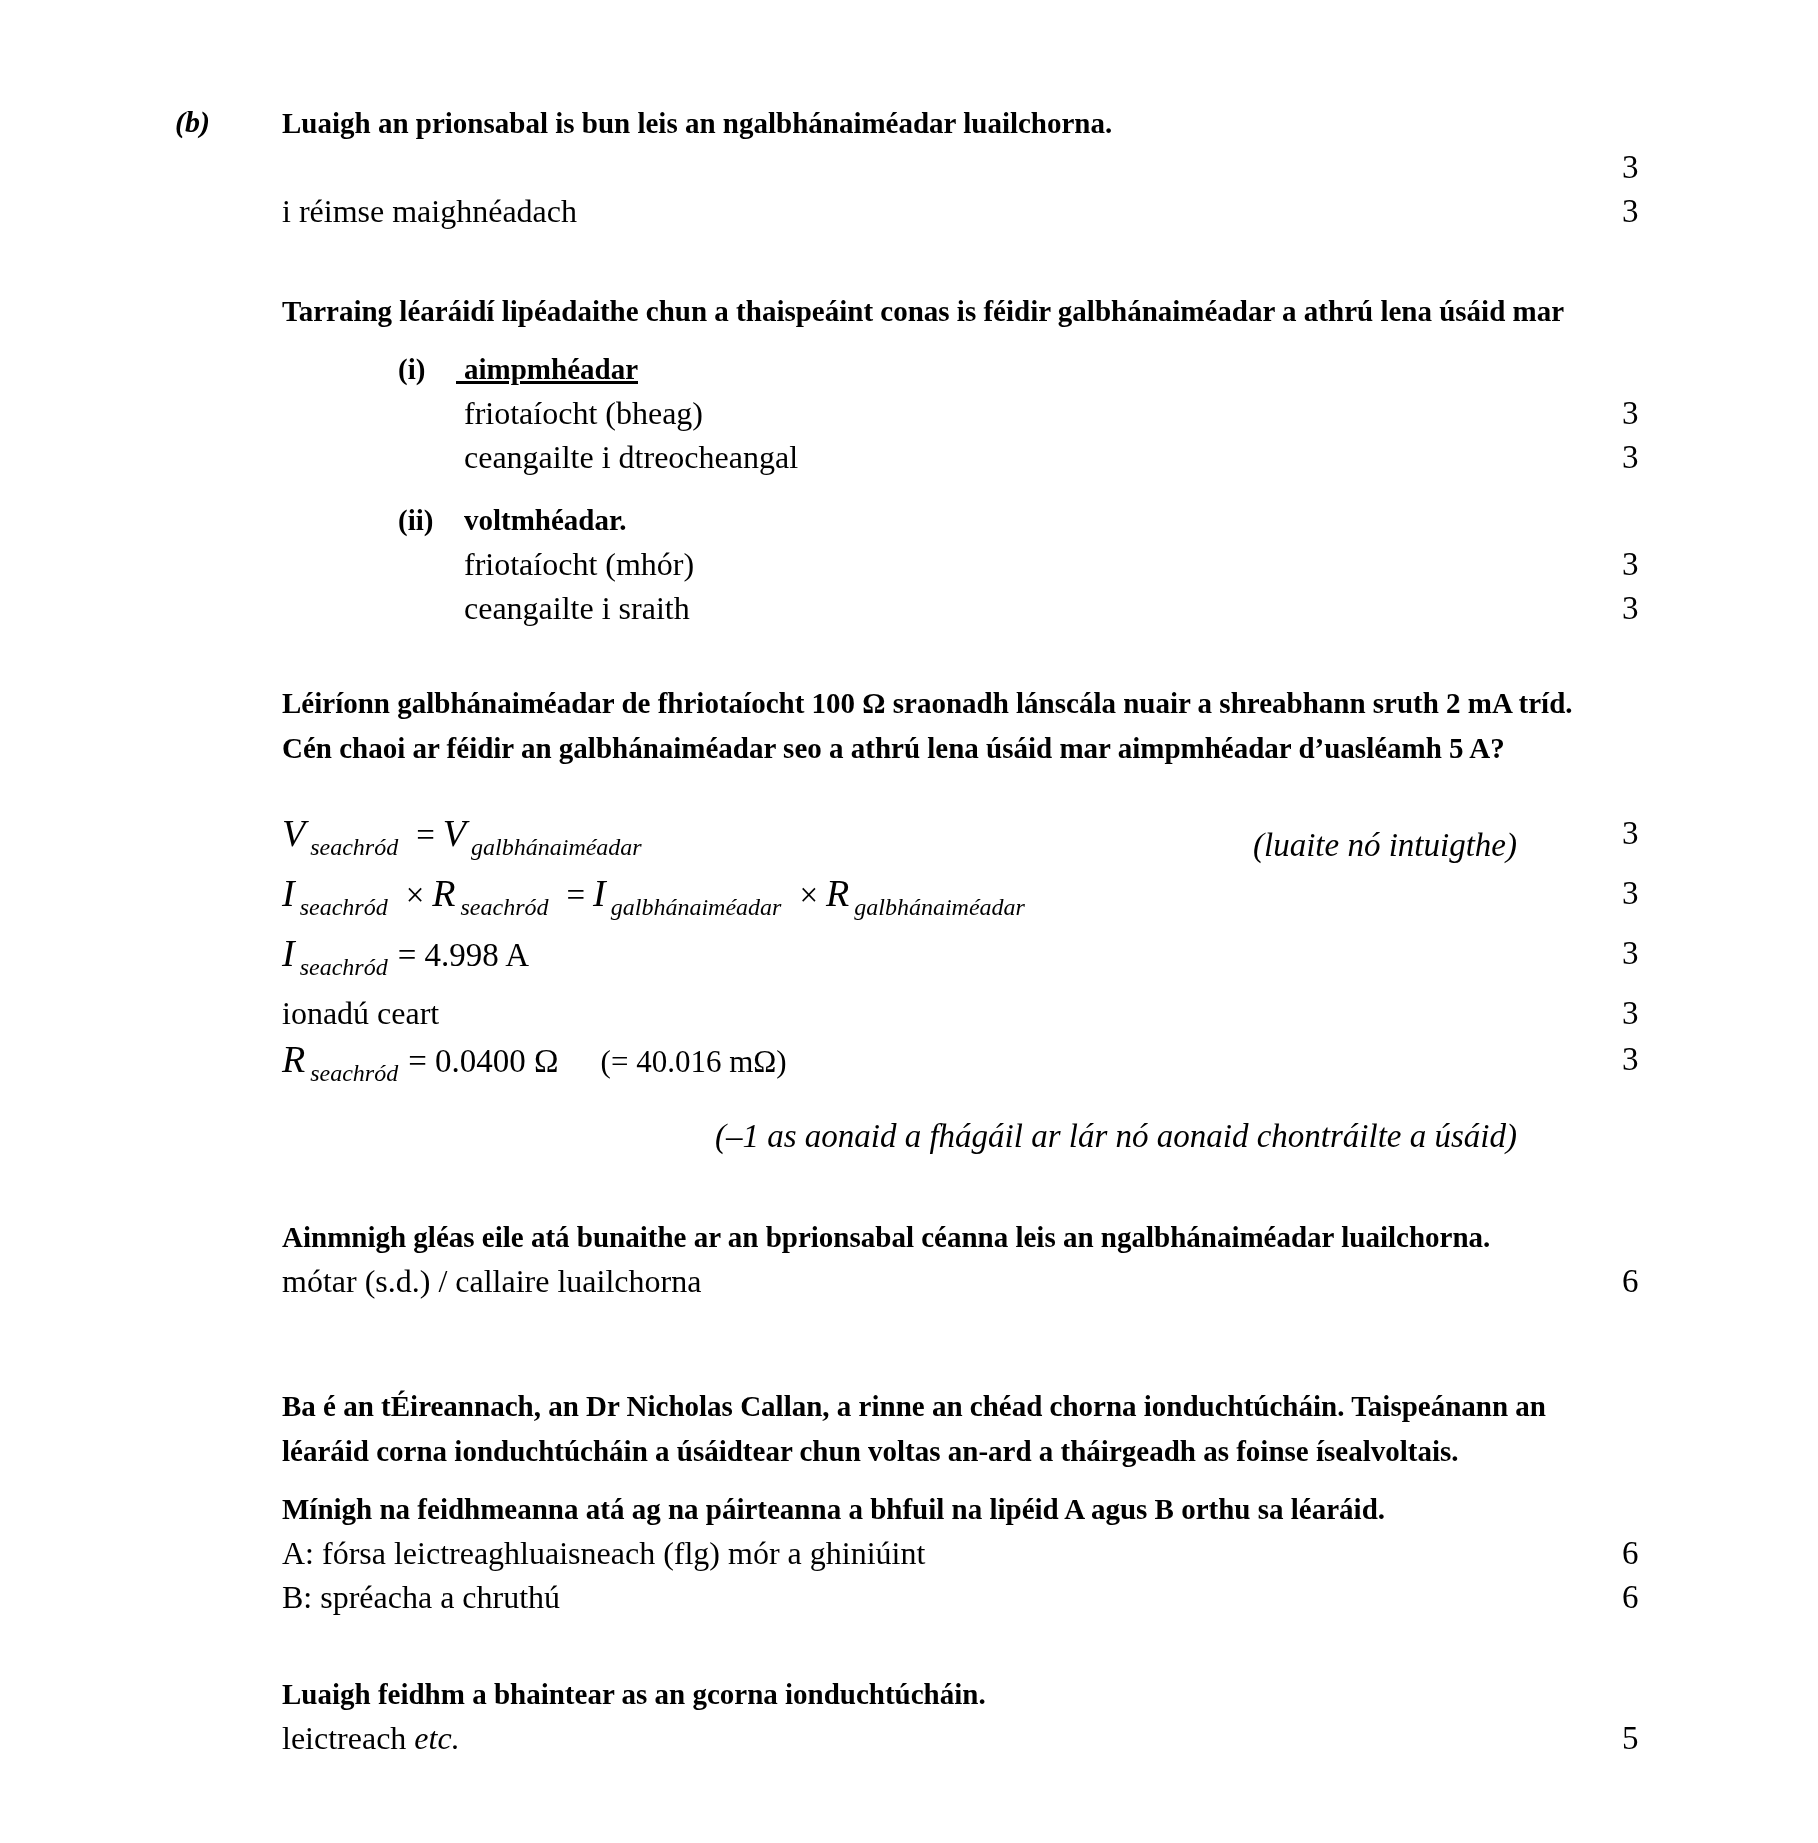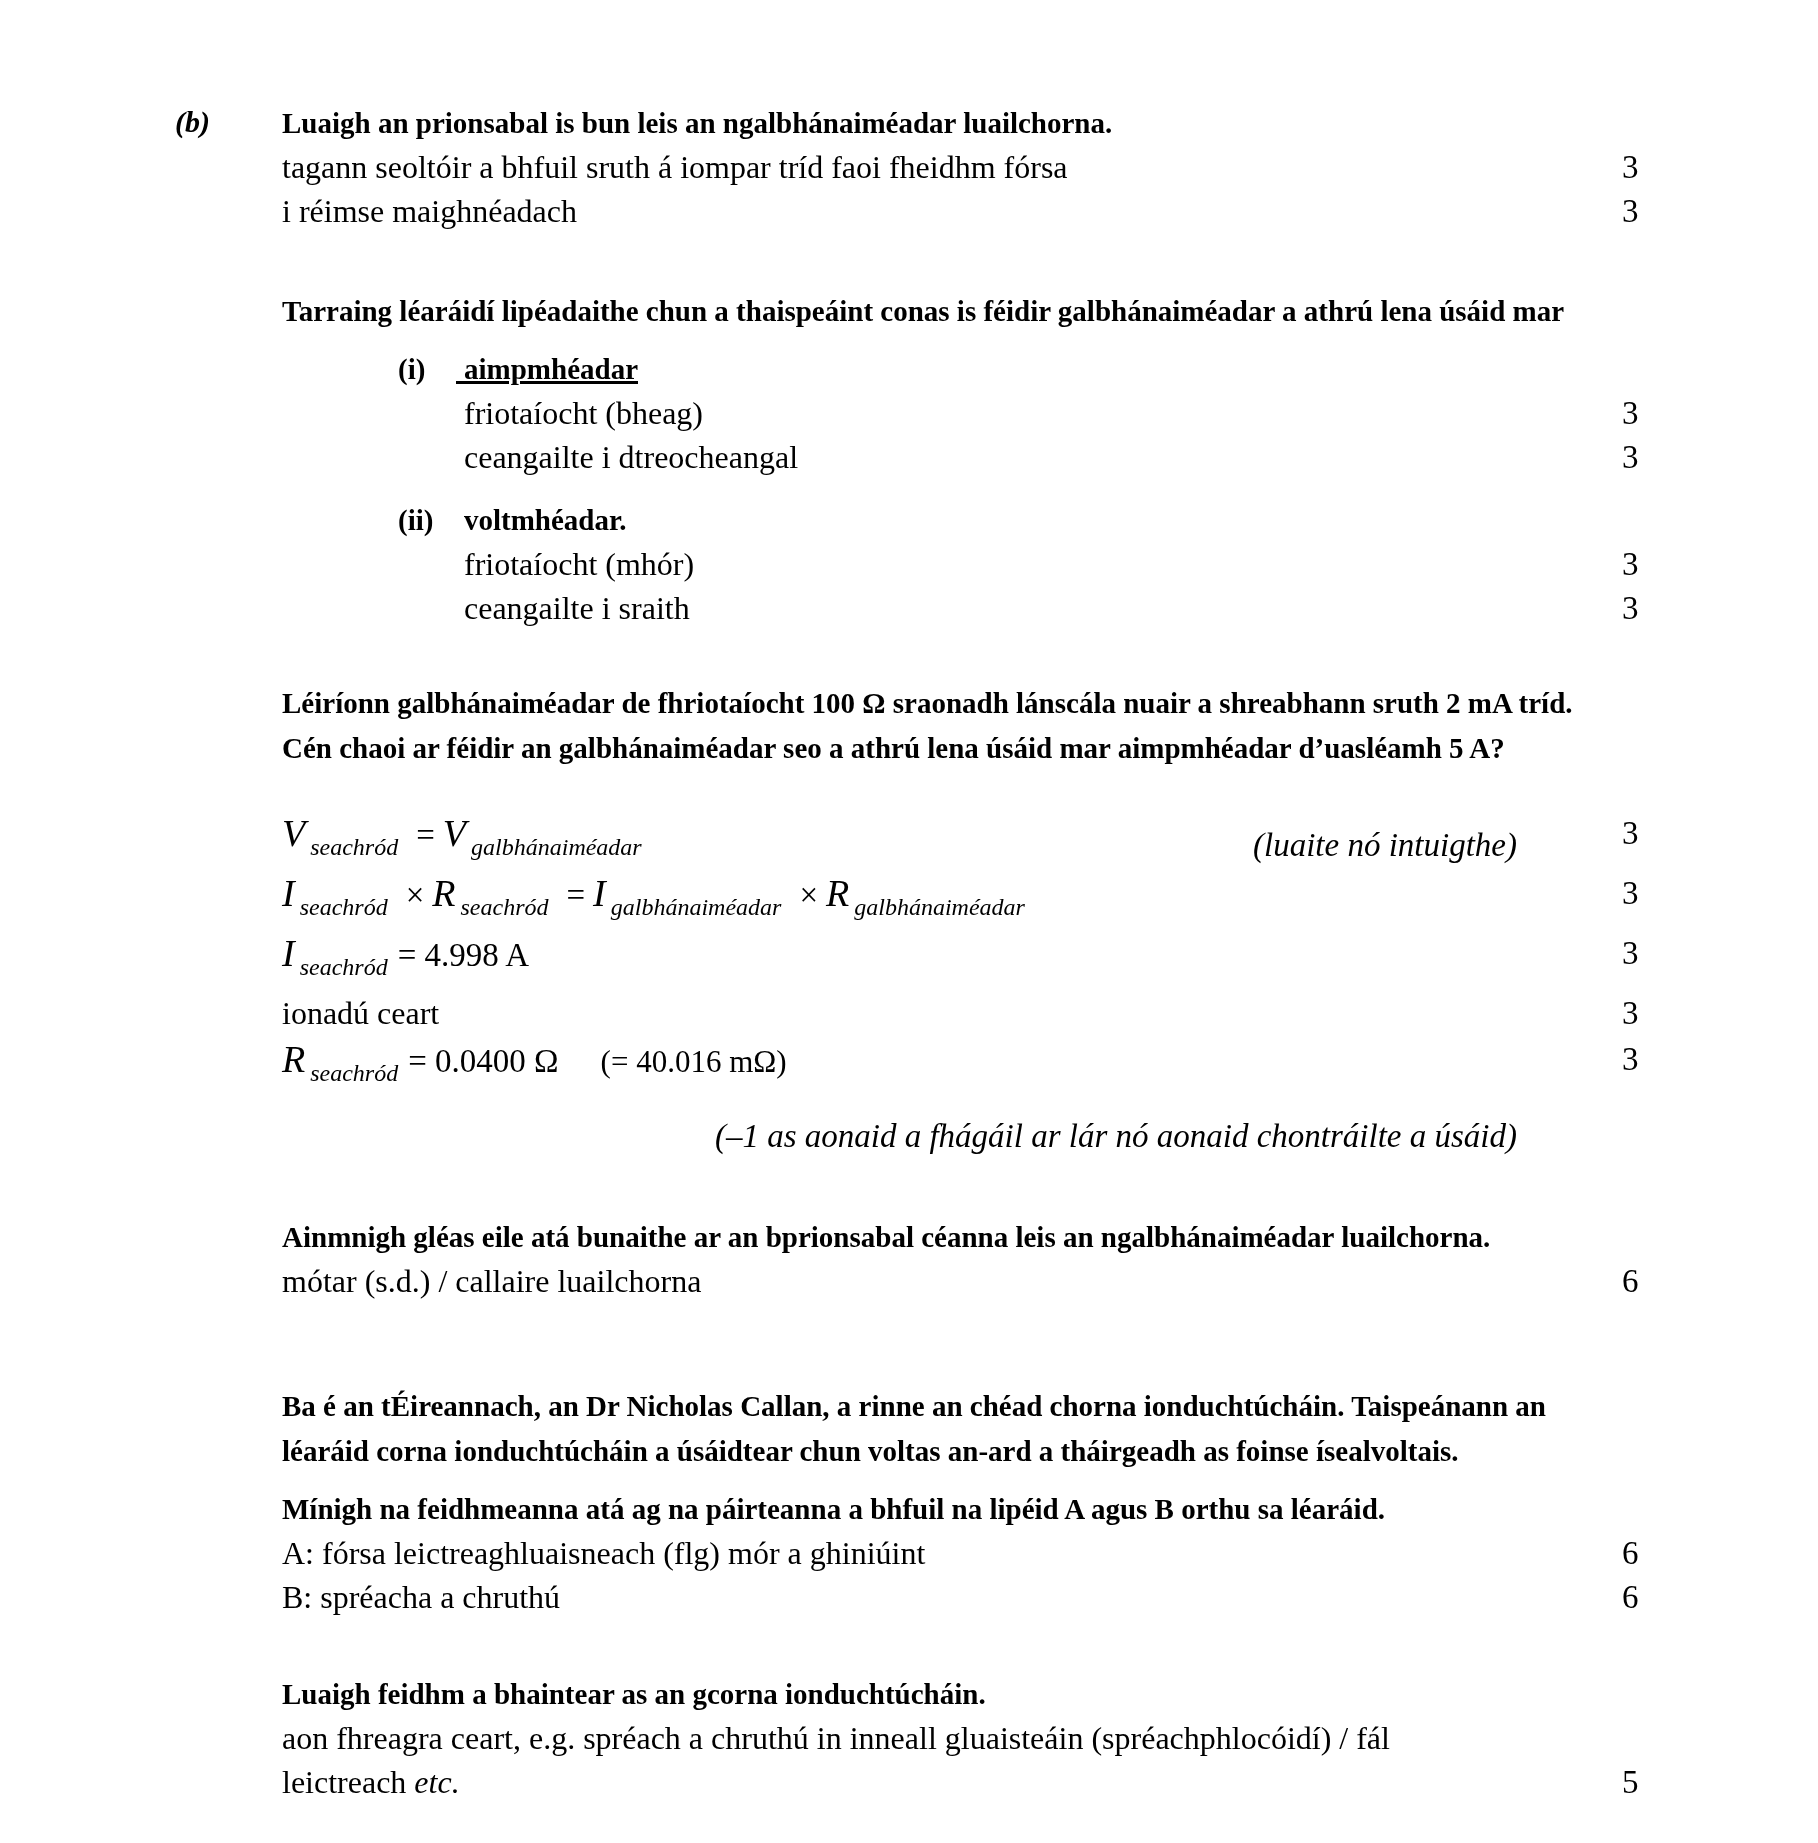--- a/index.html
+++ b/index.html
@@ -82,21 +82,20 @@
 <body>
 
 <div class="page">
   <div class="content">
 
     <div class="row">
       <span class="part-label">(b)</span>
       <span class="bold">Luaigh an prionsabal is bun leis an ngalbhánaiméadar luailchorna.</span>
     </div>
     <div class="row">
-      <span>tagann seoltóir a bhfuil sruth á iompar tríd faoi fheidhm fórsa</span>
       <span class="mark">3</span>
     </div>
     <div class="row">
       <span>i réimse maighnéadach</span>
       <span class="mark">3</span>
     </div>
 
     <div class="row mt-55">
       <span class="bold">Tarraing léaráidí lipéadaithe chun a thaispeáint conas is féidir galbhánaiméadar a athrú lena úsáid mar</span>
     </div>
@@ -187,21 +186,18 @@
     </div>
     <div class="row">
       <span>B: spréacha a chruthú</span>
       <span class="mark">6</span>
     </div>
 
     <div class="row mt-52">
       <span class="bold">Luaigh feidhm a bhaintear as an gcorna ionduchtúcháin.</span>
     </div>
     <div class="row">
-      <span>aon fhreagra ceart, e.g. spréach a chruthú in inneall gluaisteáin (spréachphlocóidí) / fál</span>
-    </div>
-    <div class="row">
       <span>leictreach </span><span class="it">etc.</span>
       <span class="mark">5</span>
     </div>
 
   </div>
 </div>
 
 </body></html>

